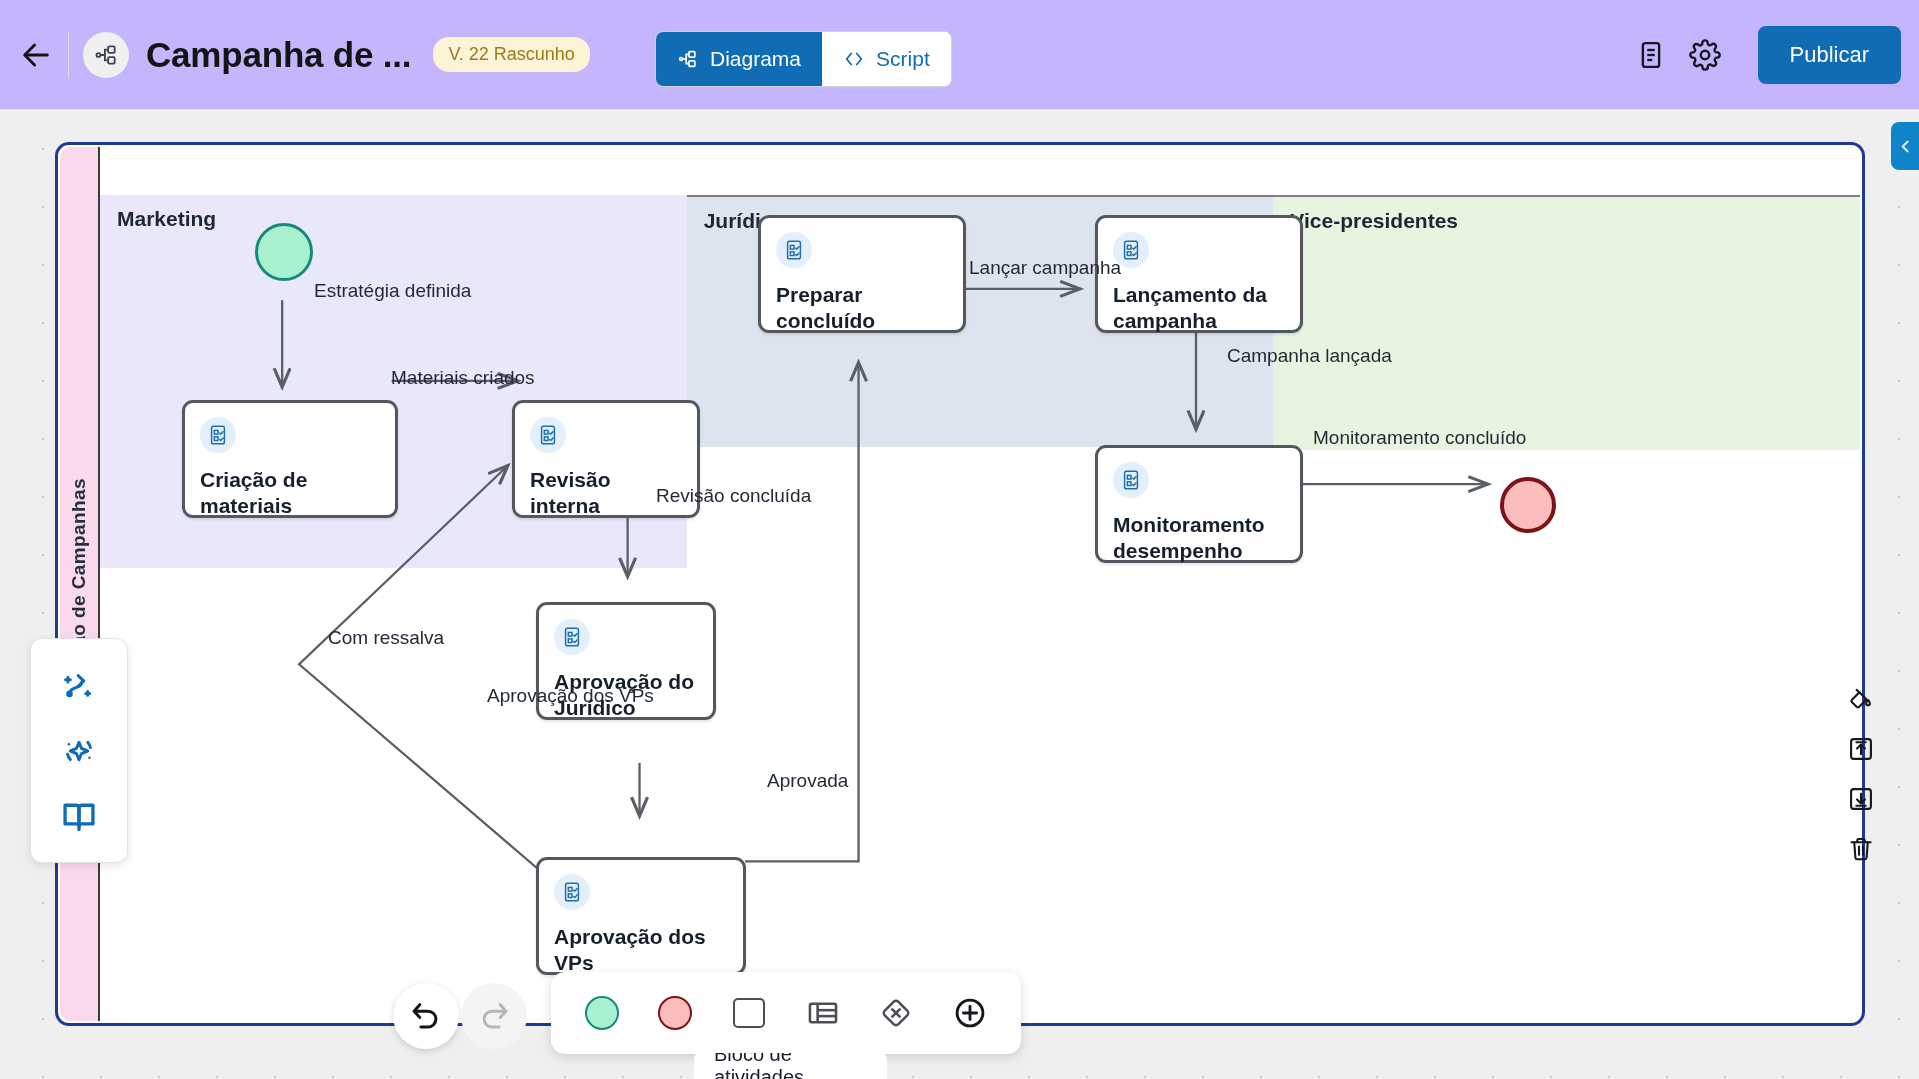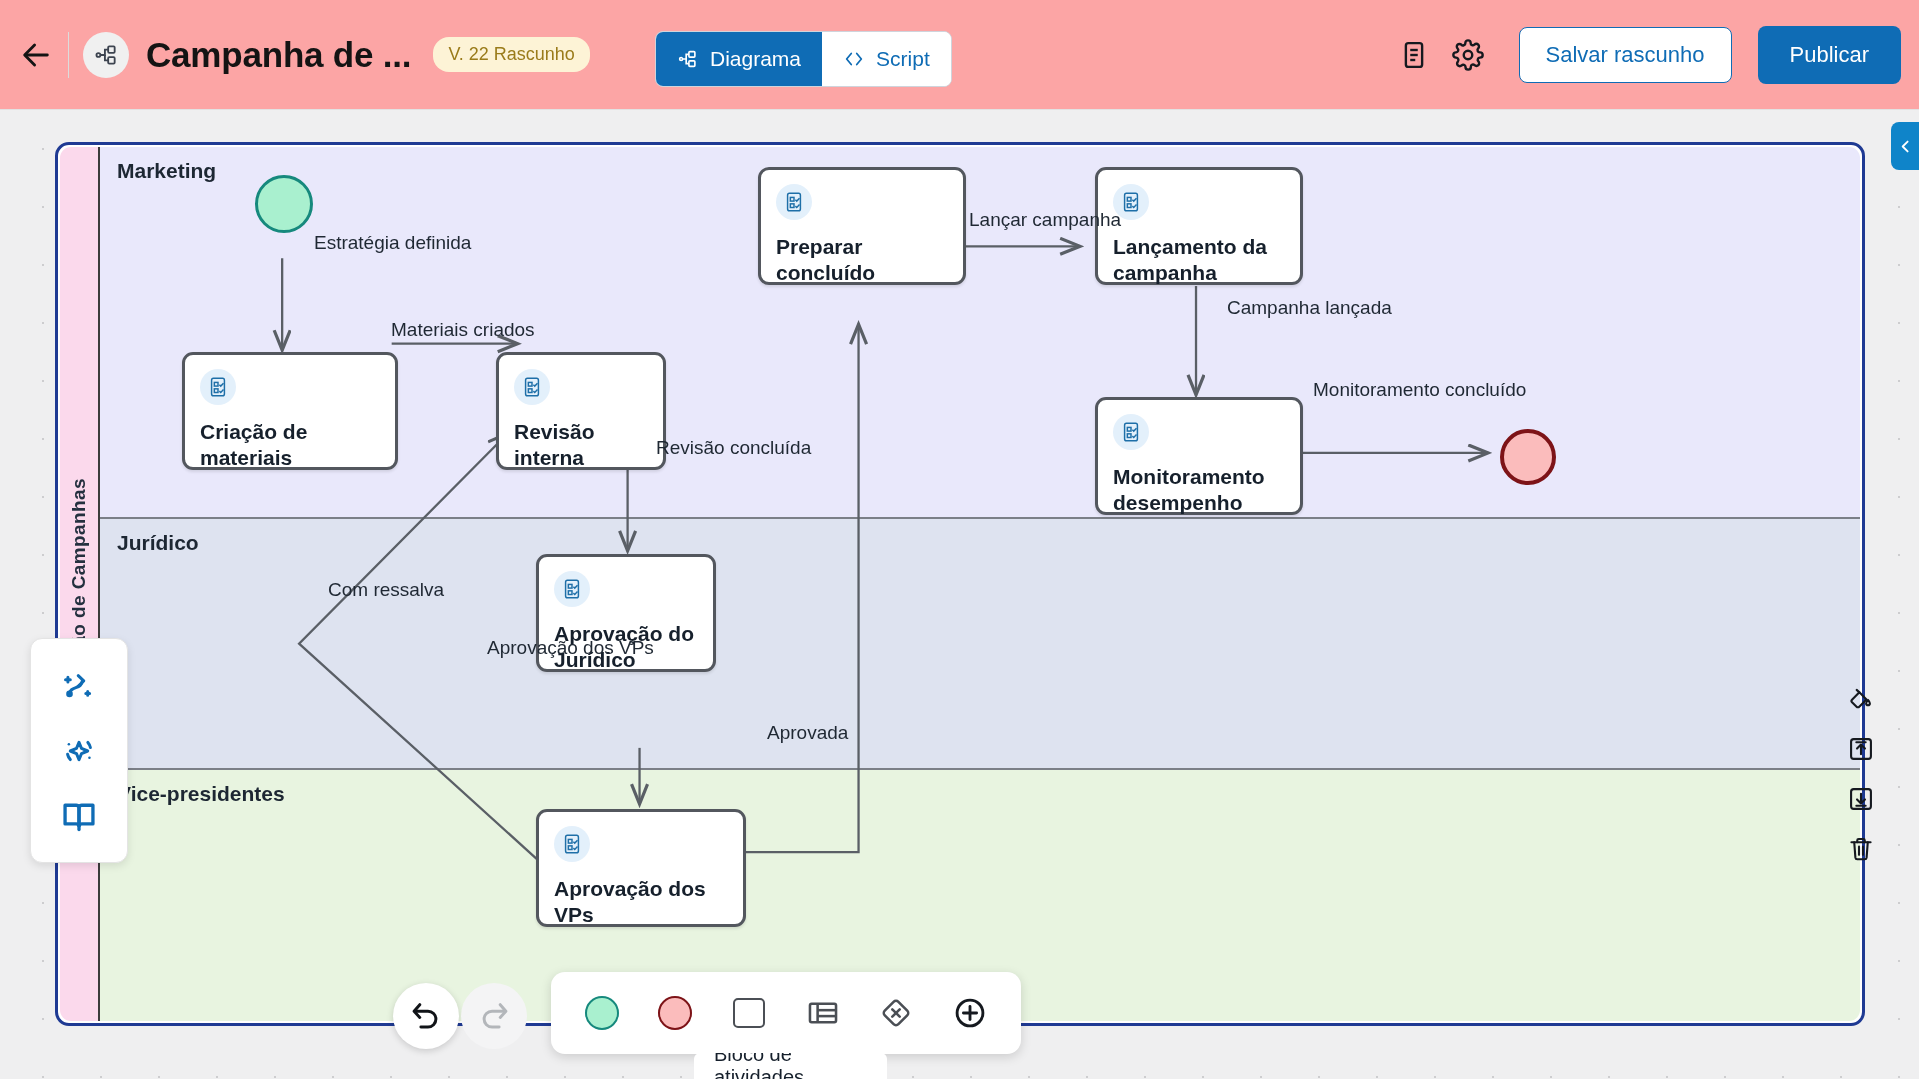--- a/index.html
+++ b/index.html
@@ -6,21 +6,21 @@
   html, body {
     width: 1919px; height: 1079px;
     font-family: "Liberation Sans", sans-serif;
     background: #ffffff; overflow: hidden;
   }
   #root { position: relative; width: 1919px; height: 1079px; }
 
   
   .header {
     position: absolute; left: 0; top: 0; width: 1919px; height: 110px;
-    background: #fca5a5; display: flex; align-items: center;
+    background: #c4b5fd; display: flex; align-items: center;
     border-bottom: 1px solid #e2e2e2;
   }
   .back-btn {
     width: 52px; height: 52px; margin-left: 10px; border: none; background: transparent;
     display: flex; align-items: center; justify-content: center; cursor: pointer;
     color: #141414;
   }
   .hdr-div { width: 1px; height: 46px; background: #dcdcdc; margin: 0 14px 0 6px; }
   .doc-icon-wrap {
     width: 46px; height: 46px; border-radius: 50%; background: #f0f0f0;
@@ -89,21 +89,21 @@
   .pool-header {
     width: 40px; flex: 0 0 40px; background: #fbd9ec;
     border-right: 2px solid #3b3b3b;
     display: flex; align-items: center; justify-content: center;
   }
   .pool-header span {
     writing-mode: vertical-rl; transform: rotate(180deg);
     font-size: 19px; font-weight: 700; color: #24303f; letter-spacing: .4px;
     white-space: nowrap;
   }
-  .lanes { flex: 1; display: flex; flex-direction: column; position: relative; }
+  .lanes { flex: 1; display: flex; flex-direction: row; position: relative; margin-top: 48px; }
   .lane { position: relative; width: 100%; }
   .lane + .lane { border-top: 2.5px solid #7b7f87; }
   .lane-title {
     position: absolute; left: 17px; top: 12px;
     font-size: 21px; font-weight: 700; color: #1d2733;
   }
   .lane-marketing { height: 373px; background: #e9e8fb; }
   .lane-juridico  { height: 252px; background: #dee3f0; }
   .lane-vps       { height: 255px; background: #e8f4e0; }
 
@@ -245,21 +245,20 @@
             <line x1="9" y1="12" x2="15" y2="12"></line>
           <line x1="9" y1="16" x2="13" y2="16"></line>
         </svg>
       </button>
       <button class="icon-btn">
         <svg width="32" height="32" viewBox="0 0 24 24" fill="none" stroke="currentColor" stroke-width="1.8">
           <circle cx="12" cy="12" r="3.2"></circle>
           <path d="M19.4 15a1.6 1.6 0 0 0 .32 1.77l.06.06a2 2 0 1 1-2.83 2.83l-.06-.06a1.6 1.6 0 0 0-1.77-.32 1.6 1.6 0 0 0-1 1.47V21a2 2 0 1 1-4 0v-.11a1.6 1.6 0 0 0-1.05-1.46 1.6 1.6 0 0 0-1.77.32l-.06.06a2 2 0 1 1-2.83-2.83l.06-.06A1.6 1.6 0 0 0 4.6 15a1.6 1.6 0 0 0-1.47-1H3a2 2 0 1 1 0-4h.11a1.6 1.6 0 0 0 1.46-1.05 1.6 1.6 0 0 0-.32-1.77l-.06-.06a2 2 0 1 1 2.83-2.83l.06.06A1.6 1.6 0 0 0 9 4.6a1.6 1.6 0 0 0 1-1.47V3a2 2 0 1 1 4 0v.11a1.6 1.6 0 0 0 1 1.47 1.6 1.6 0 0 0 1.77-.32l.06-.06a2 2 0 1 1 2.83 2.83l-.06.06a1.6 1.6 0 0 0-.32 1.77V9a1.6 1.6 0 0 0 1.47 1H21a2 2 0 1 1 0 4h-.11a1.6 1.6 0 0 0-1.49 1z"></path>
         </svg>
       </button>
-      <button class="btn-outline">Salvar rascunho</button>
       <button class="btn-primary">Publicar</button>
     </div>
   </div>
 
   <div class="canvas">
 
     <button class="panel-toggle">
       <svg width="17" height="17" viewBox="0 0 24 24" fill="none" stroke="currentColor" stroke-width="2.6" stroke-linecap="round" stroke-linejoin="round">
         <polyline points="15 5 8 12 15 19"></polyline>
       </svg>
@@ -322,21 +321,21 @@
                   <rect x="5" y="2.5" width="14" height="19" rx="2"></rect>
                   <rect x="8" y="7" width="4" height="4"></rect>
                     <polyline points="13.5 9.5 15 11 18 7.8"></polyline>
                   <rect x="8" y="14" width="4" height="4"></rect>
                     <polyline points="13.5 16.5 15 18 18 14.8"></polyline>
                 </svg>
               </div>
               <div class="t-label">Criação de materiais</div>
             </div>
 
-            <div class="task" style="left:396px; top:205px; width:170px; height:118px; pointer-events:auto;">
+            <div class="task" style="left:412px; top:205px; width:188px; height:118px; pointer-events:auto;">
               <div class="t-icon">
                 <svg width="22" height="22" viewBox="0 0 24 24" fill="none" stroke="currentColor" stroke-width="1.6">
                   <rect x="5" y="2.5" width="14" height="19" rx="2"></rect>
                   <rect x="8" y="7" width="4" height="4"></rect>
                     <polyline points="13.5 9.5 15 11 18 7.8"></polyline>
                   <rect x="8" y="14" width="4" height="4"></rect>
                     <polyline points="13.5 16.5 15 18 18 14.8"></polyline>
                 </svg>
               </div>
               <div class="t-label">Revisão interna</div>

